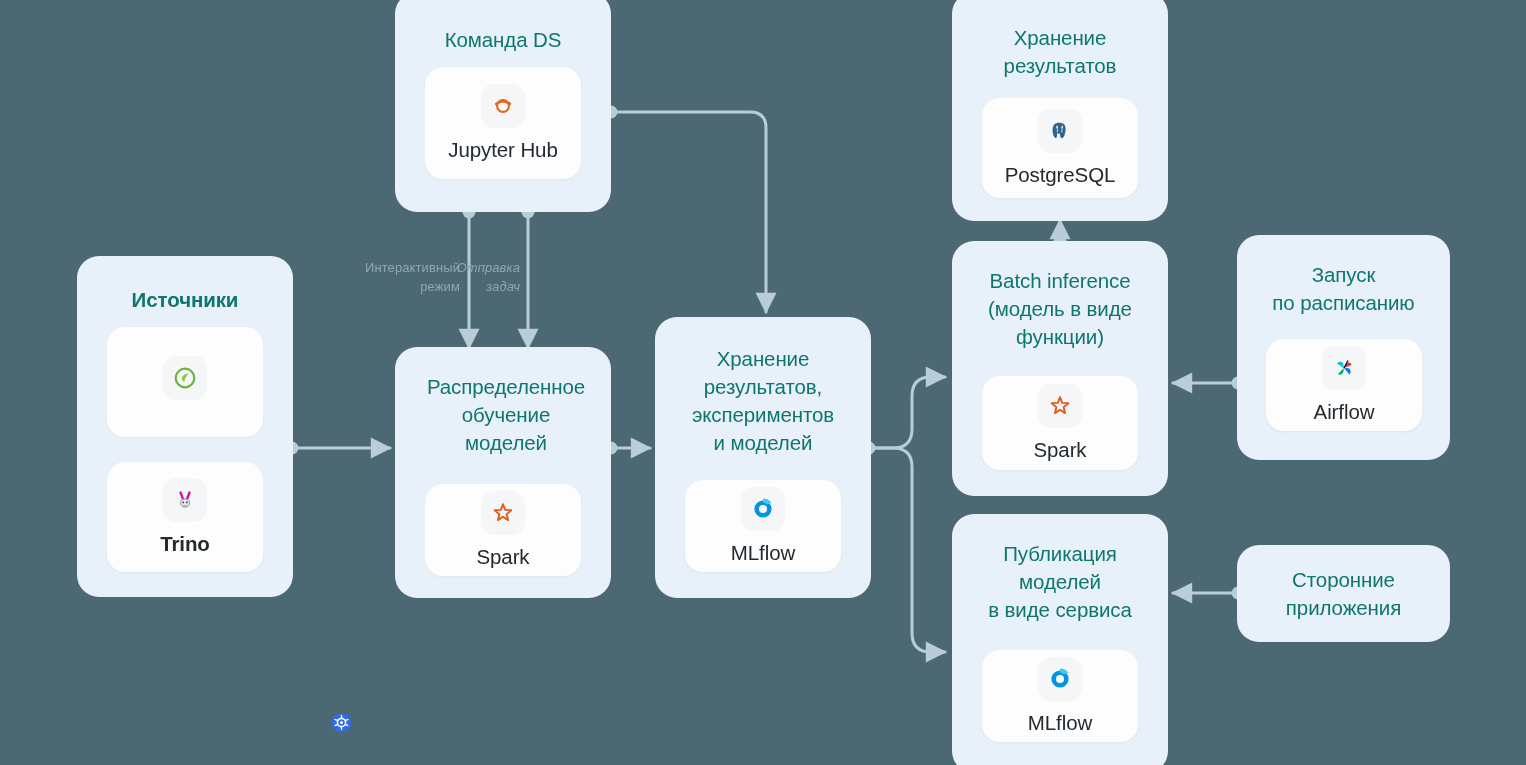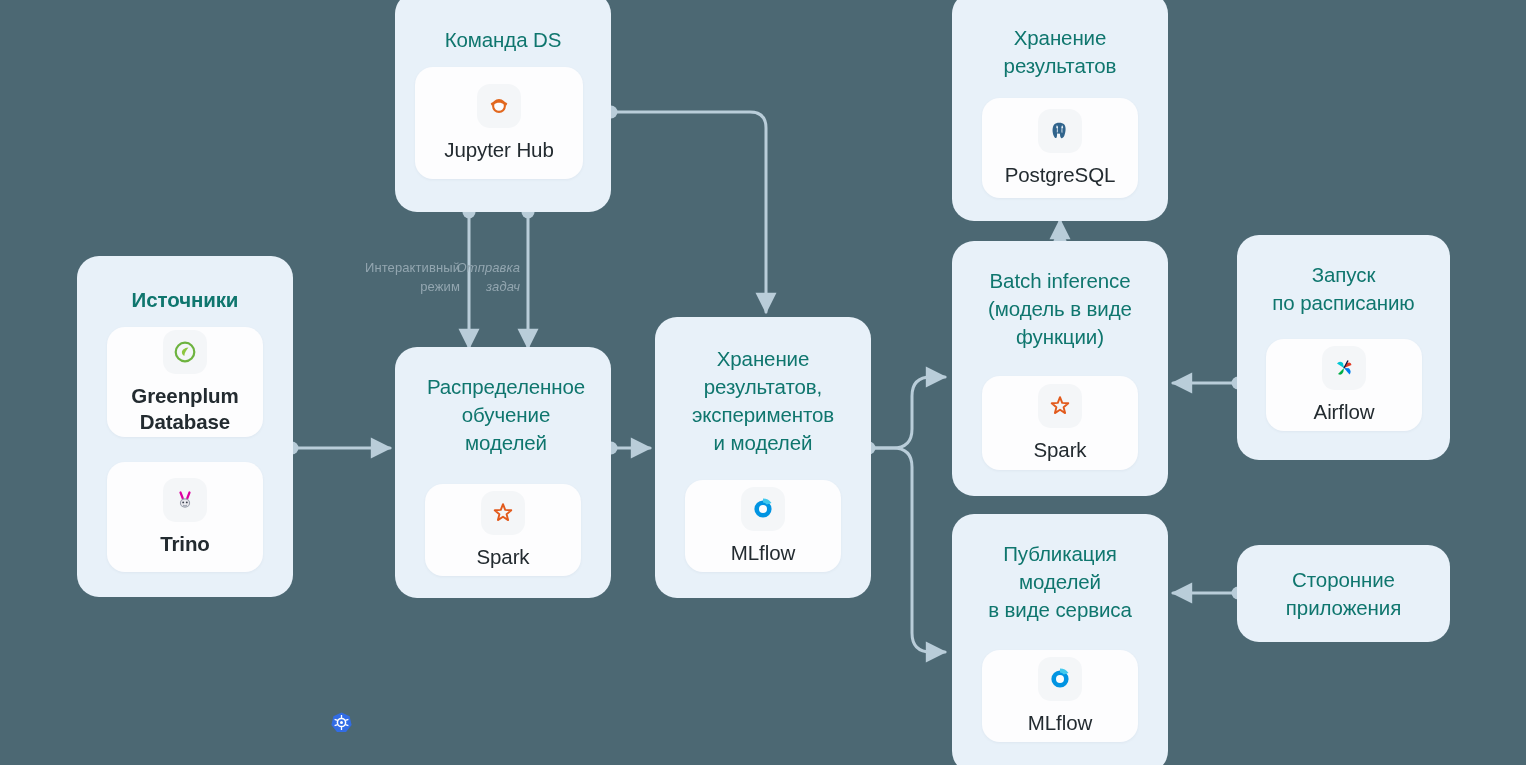--- a/index.html
+++ b/index.html
@@ -123,43 +123,41 @@
     </g>
   </svg>
 
   <div class="edge-label" style="left:330px; top:258px; width:130px;">Интерактивный
 режим</div>
   <div class="edge-label" style="left:428px; top:258px; width:92px;font-style:italic;">Отправка
 задач</div>
 
   <div class="group" style="left:395px; top:-8px; width:216px; height:220px; padding-top:34px;">
     <div class="group-title">Команда DS</div>
-    <div class="card" style="left:20px; top:75px; width:168px; height:112px;">
+    <div class="card" style="left:30px; top:75px; width:156px; height:112px;">
       <div class="icon-tile">
         <svg width="26" height="26" viewBox="0 0 26 26">
           <path d="M13 7.4c-3.6 0-6.7 1.3-8.3 3.2 1.3 3.3 4.5 5.6 8.3 5.6s7-2.3 8.3-5.6C19.7 8.7 16.6 7.4 13 7.4z" fill="#e2681f"></path>
           <path d="M13 18.6c3.6 0 6.7-1.3 8.3-3.2-1.3-3.3-4.5-5.6-8.3-5.6s-7 2.3-8.3 5.6c1.6 1.9 4.7 3.2 8.3 3.2z" fill="#fdfdfe"></path>
           <circle cx="13" cy="13" r="5.9" fill="none" stroke="#e2681f" stroke-width="2.1"></circle>
         </svg>
       </div>
       <div class="card-label">Jupyter Hub</div>
     </div>
   </div>
 
   <div class="group" style="left:77px; top:256px; width:216px; height:341px; padding-top:30px;font-weight:bold;">
     <div class="group-title">Источники</div>
     <div class="card" style="left:30px; top:71px; width:156px; height:110px;">
       <div class="icon-tile">
         <svg width="26" height="26" viewBox="0 0 26 26">
           <circle cx="13" cy="13" r="9.3" fill="none" stroke="#6db33f" stroke-width="2.2"></circle>
           <path d="M16.5 8.6c-4.4 0.4-6.6 2.6-6.6 5 0 1.5 1 2.8 2.4 3.3 0.3-3.2 2-5.6 4.2-8.3z" fill="#8dc63f"></path>
         </svg>
       </div>
-      <div class="card-label">Greenplum
-Database</div>
     </div>
     <div class="k8s-badge" style="left:253px; top:455px;">
       <svg width="23" height="23" viewBox="0 0 23 23">
         <path d="M11.5 1.4 L19.6 5.3 L21.6 14.0 L16.0 21.0 L7.0 21.0 L1.4 14.0 L3.4 5.3 Z" fill="#326ce5"></path>
         <circle cx="11.5" cy="11.5" r="4.1" fill="none" stroke="#ffffff" stroke-width="1.5"></circle>
         <circle cx="11.5" cy="11.5" r="1.5" fill="#ffffff"></circle>
         <g stroke="#ffffff" stroke-width="1.3">
           <path d="M11.5 4.0 L11.5 7.2"></path>
             <path d="M11.5 15.8 L11.5 19.0"></path>
           <path d="M4.6 8.4 L7.6 9.4"></path>

